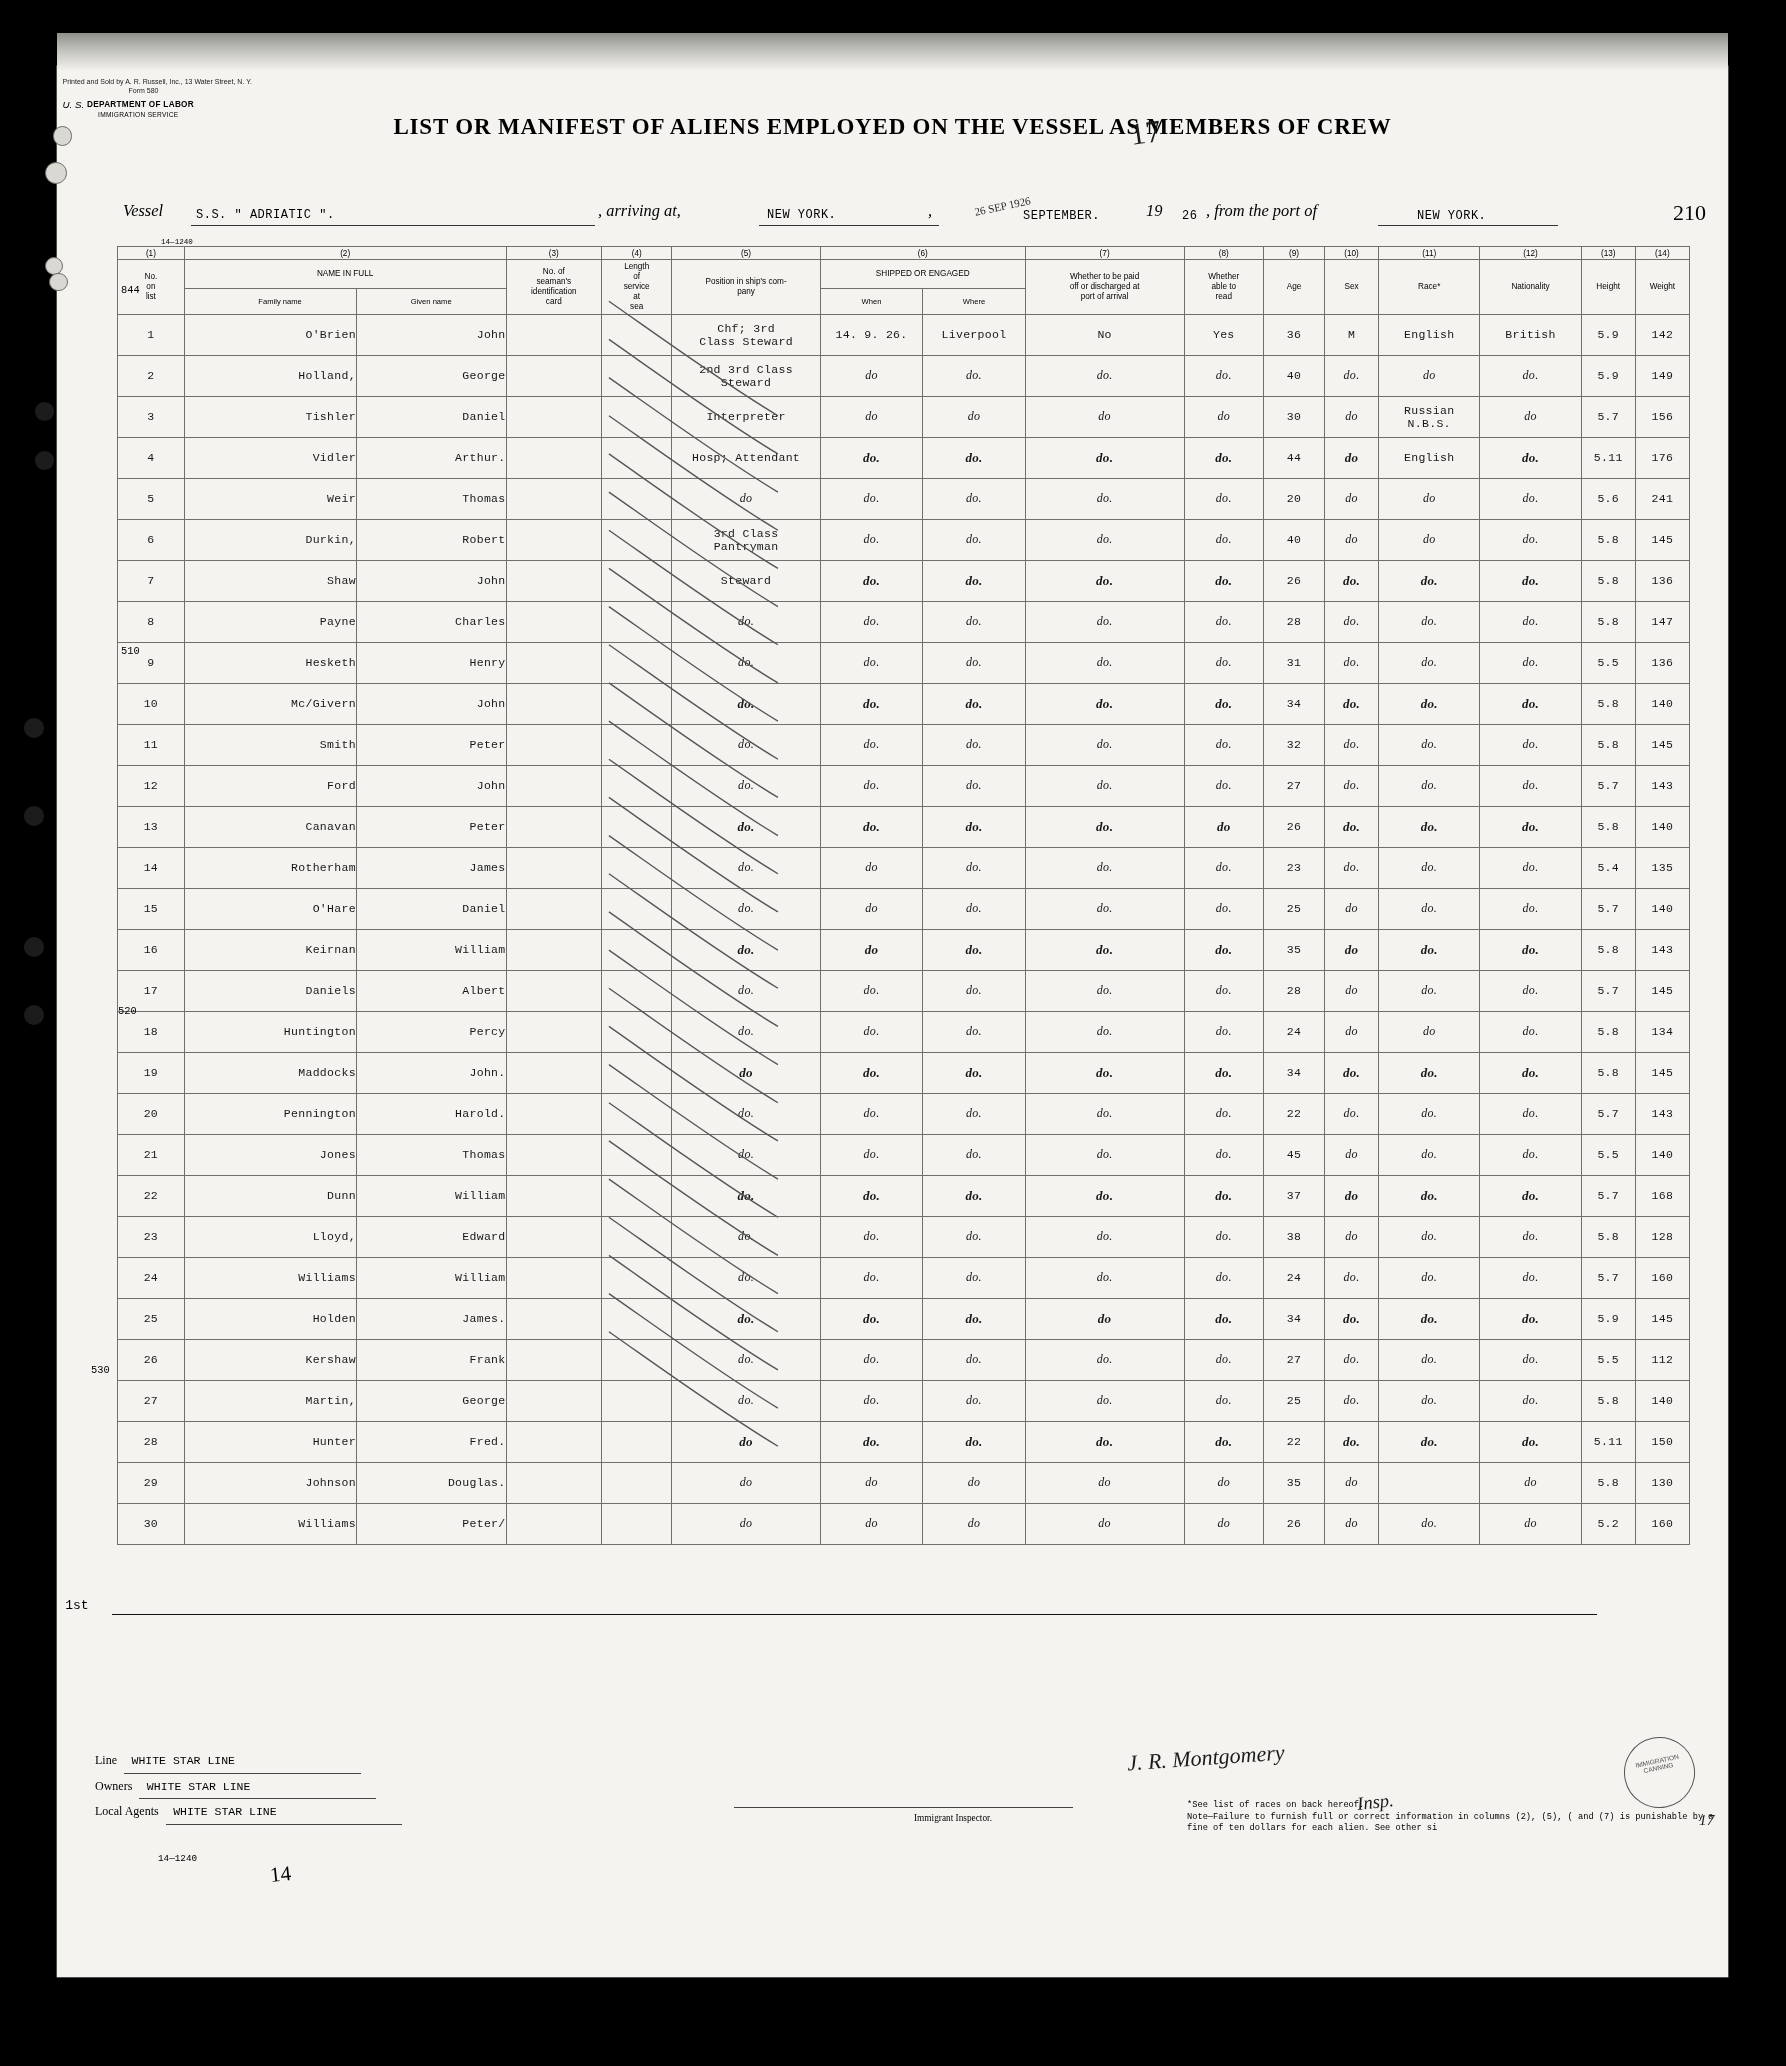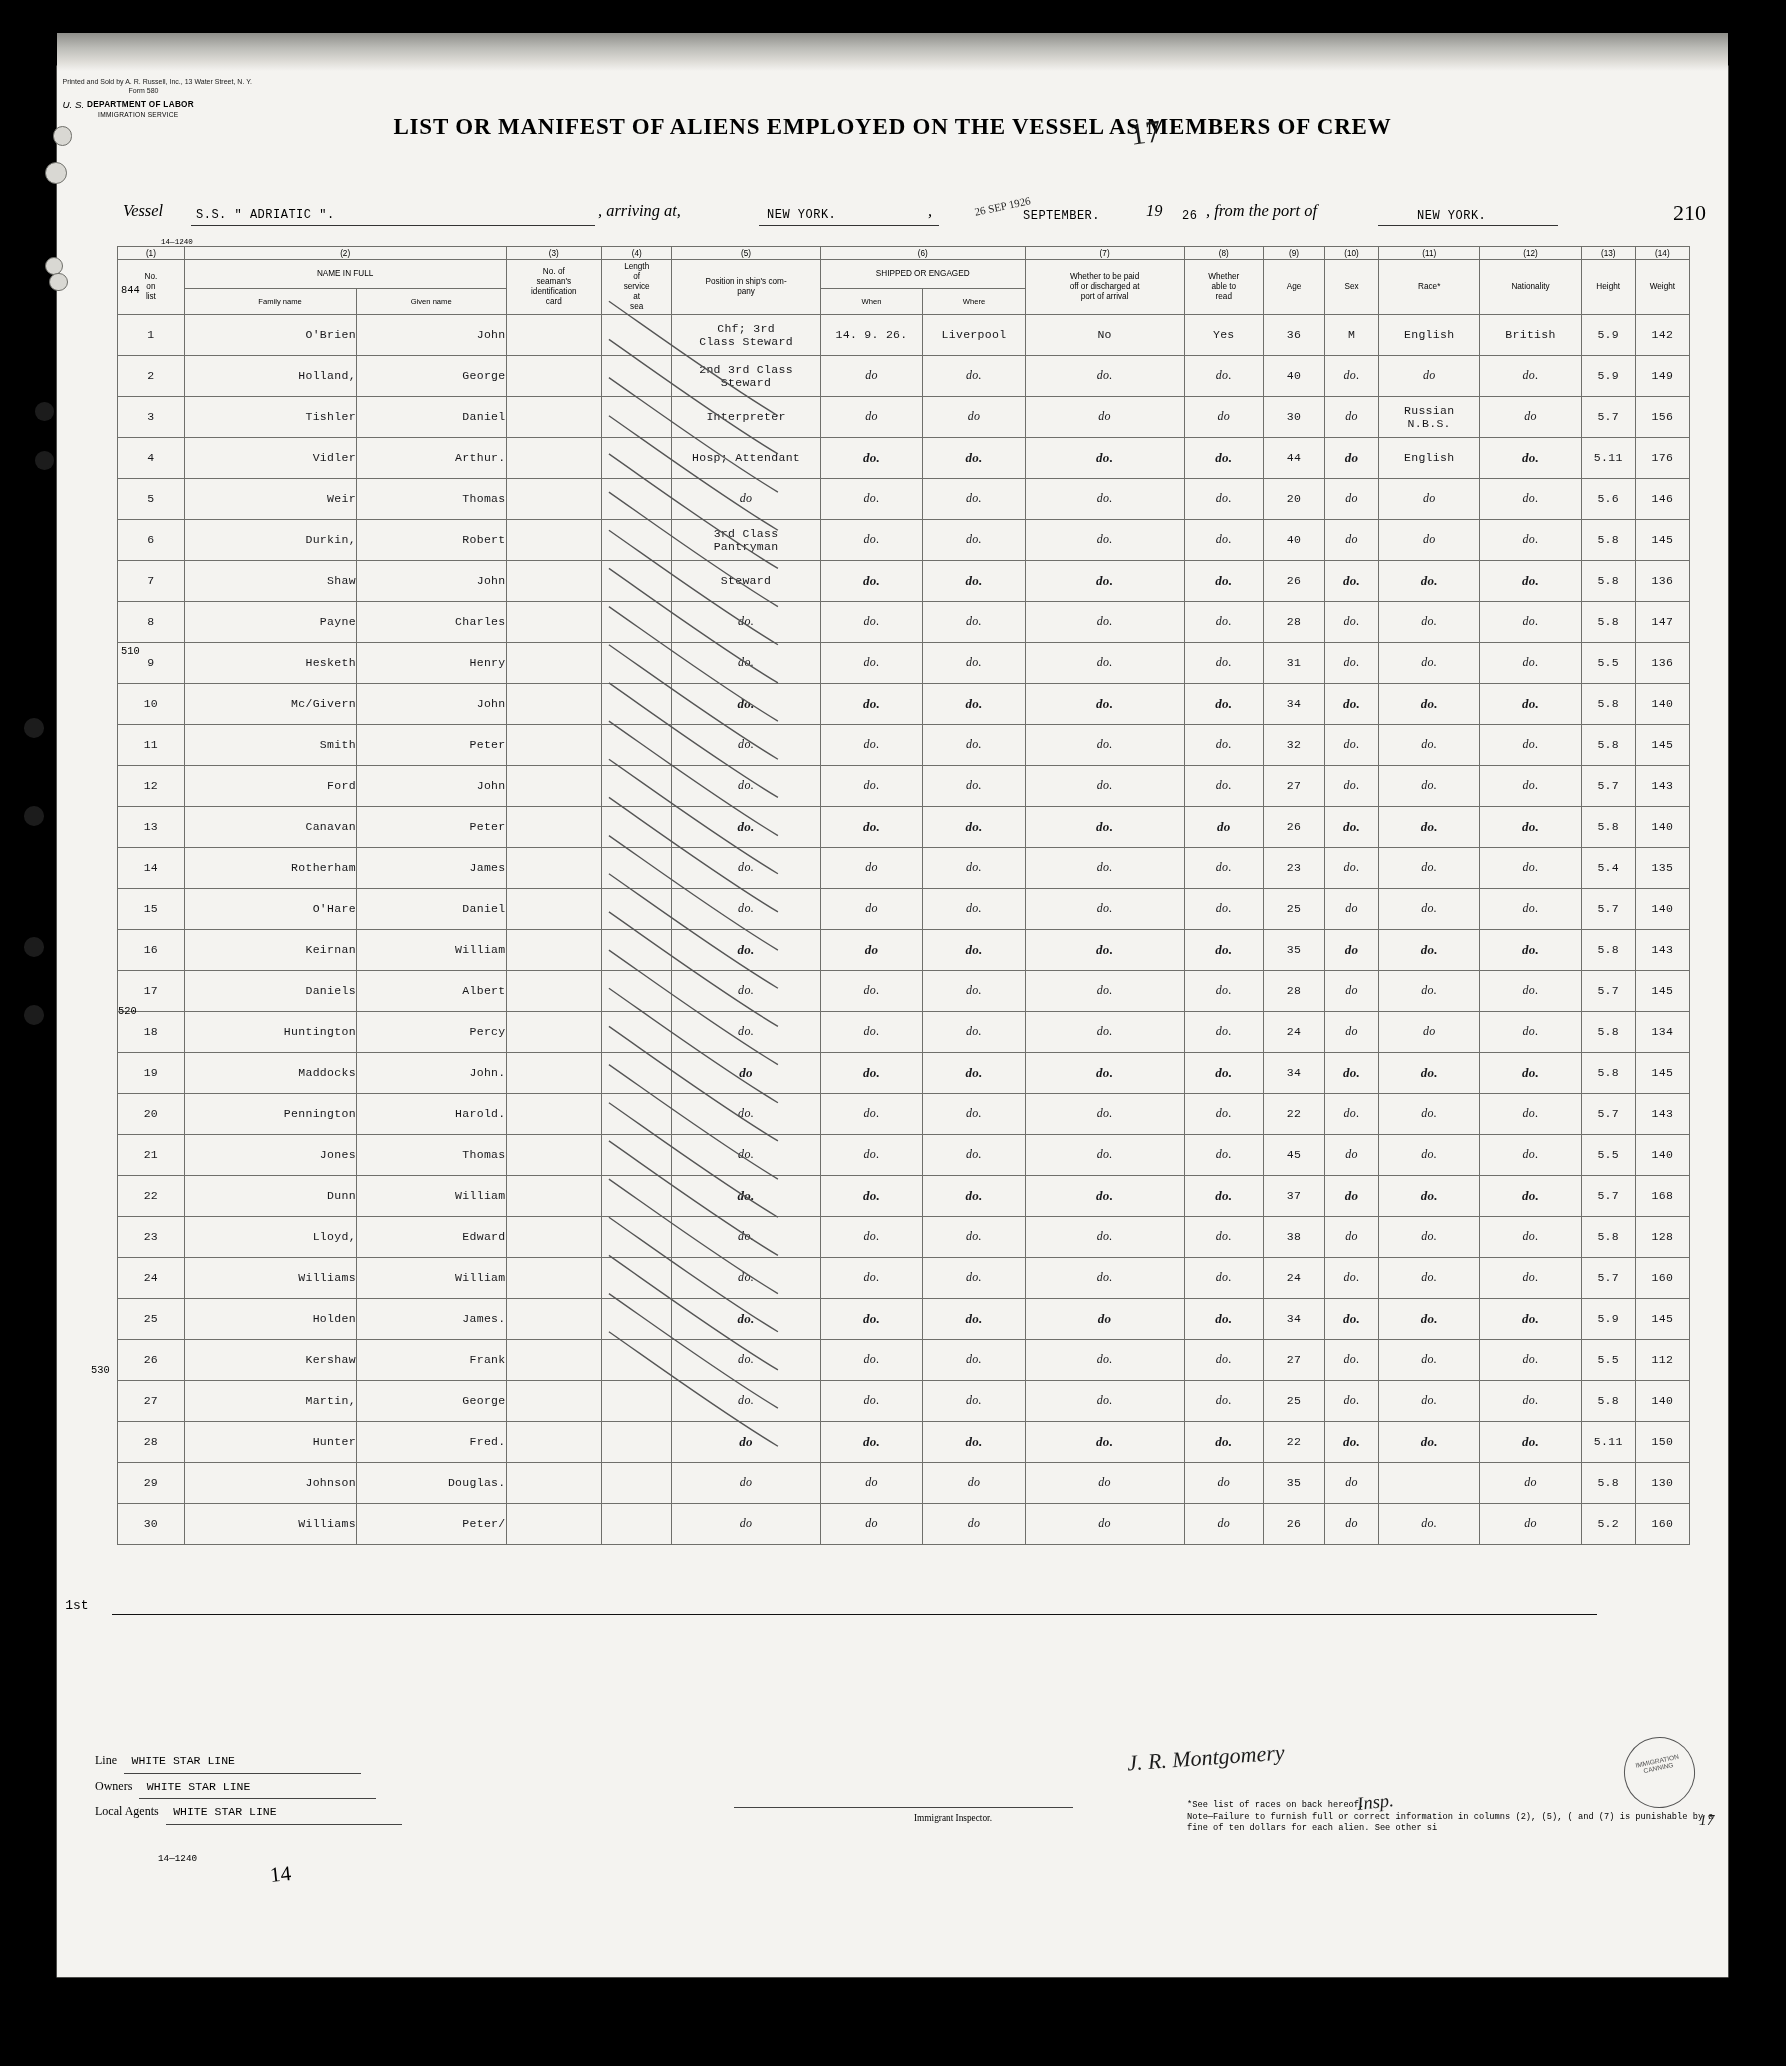--- a/index.html
+++ b/index.html
@@ -245,21 +245,21 @@
           <td class="cell"><span class="ditto">do</span></td>
           <td class="cell"><span class="ditto">do.</span></td>
           <td class="cell"><span class="ditto">do.</span></td>
           <td class="cell"><span class="ditto">do.</span></td>
           <td class="cell"><span class="ditto">do.</span></td>
           <td class="cell" style="white-space: pre-line;">20</td>
           <td class="cell"><span class="ditto">do</span></td>
           <td class="cell"><span class="ditto">do</span></td>
           <td class="cell"><span class="ditto">do.</span></td>
           <td class="cell" style="white-space: pre-line;">5.6</td>
-          <td class="cell" style="white-space: pre-line;">146</td>
+          <td class="cell" style="white-space: pre-line;">241</td>
         </tr>
         <tr>
           <td class="cell rowno" style="white-space: pre-line;">6</td>
           <td class="cell nm" style="white-space: pre-line;">Durkin,</td>
           <td class="cell nm" style="white-space: pre-line;">Robert</td>
           <td class="cell" style="white-space: pre-line;"></td>
           <td class="cell" style="white-space: pre-line;"></td>
           <td class="cell" style="white-space: pre-line;">3rd Class
 Pantryman</td>
           <td class="cell"><span class="ditto">do.</span></td>

